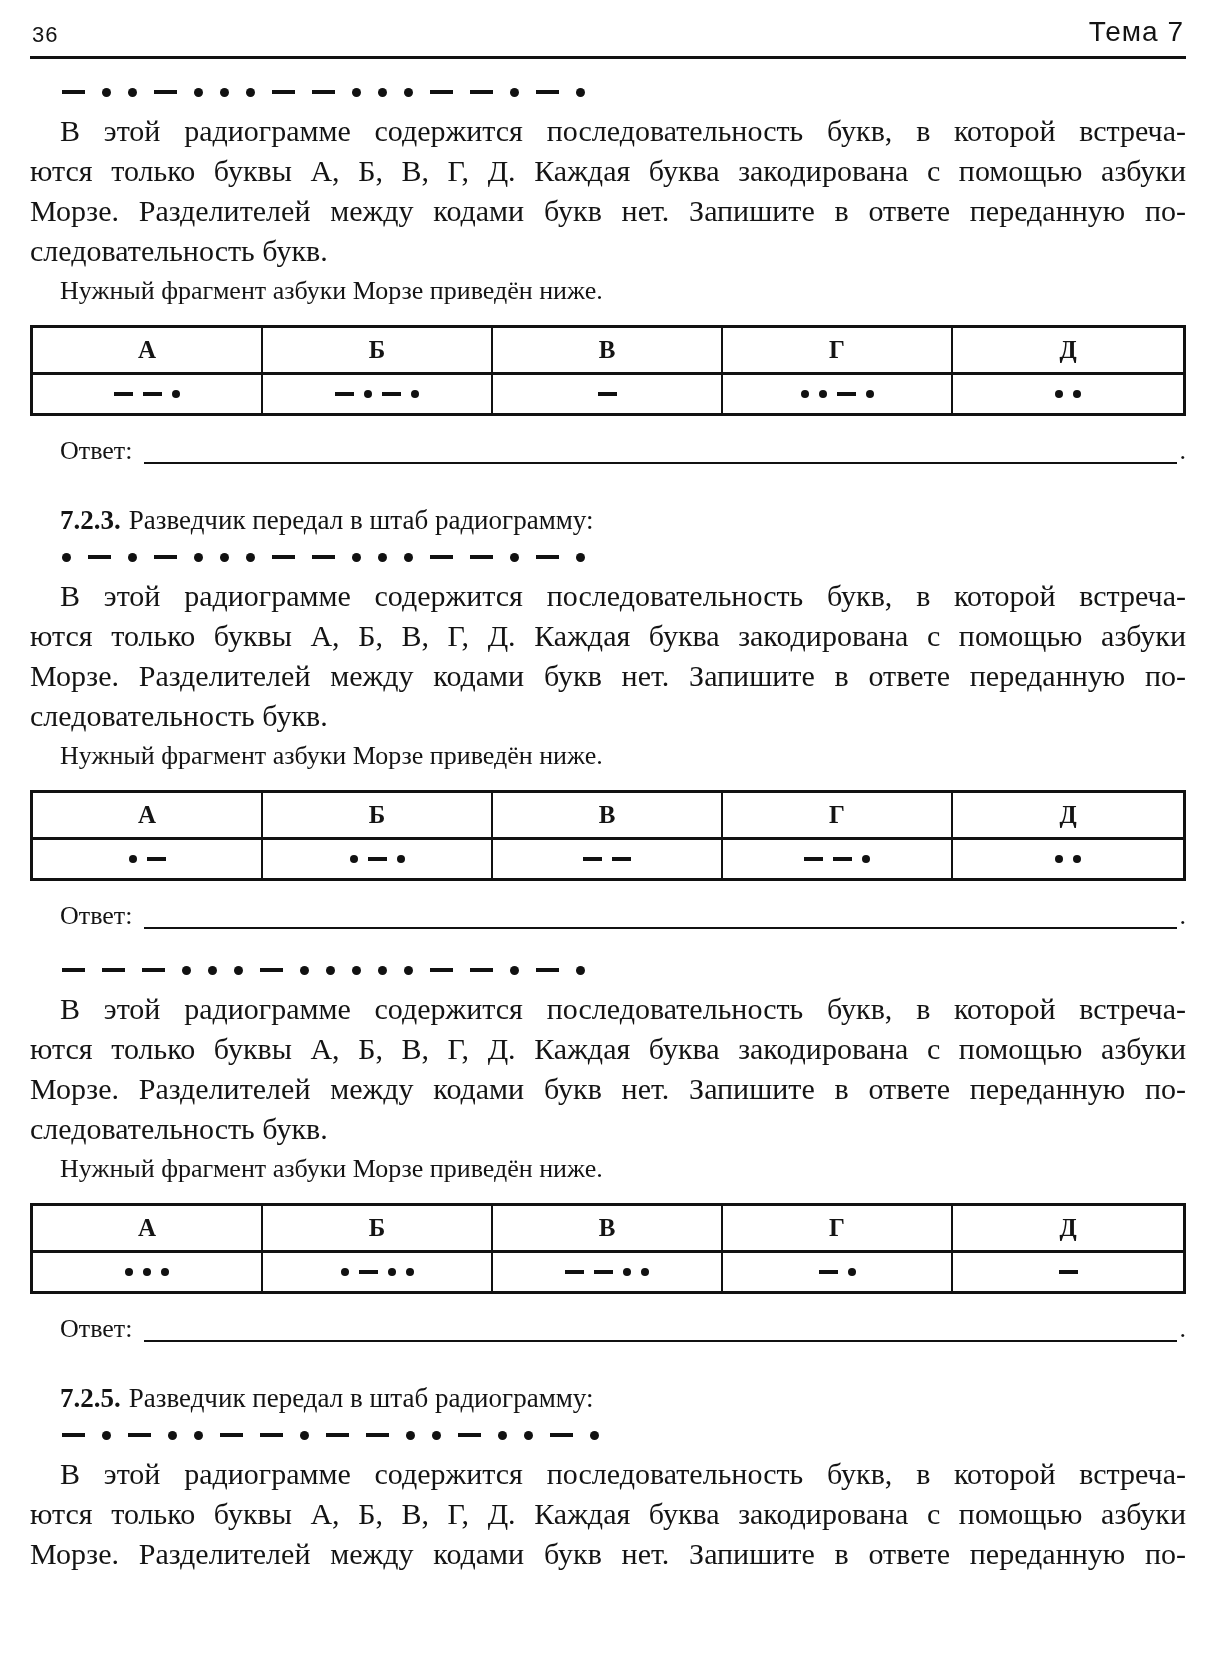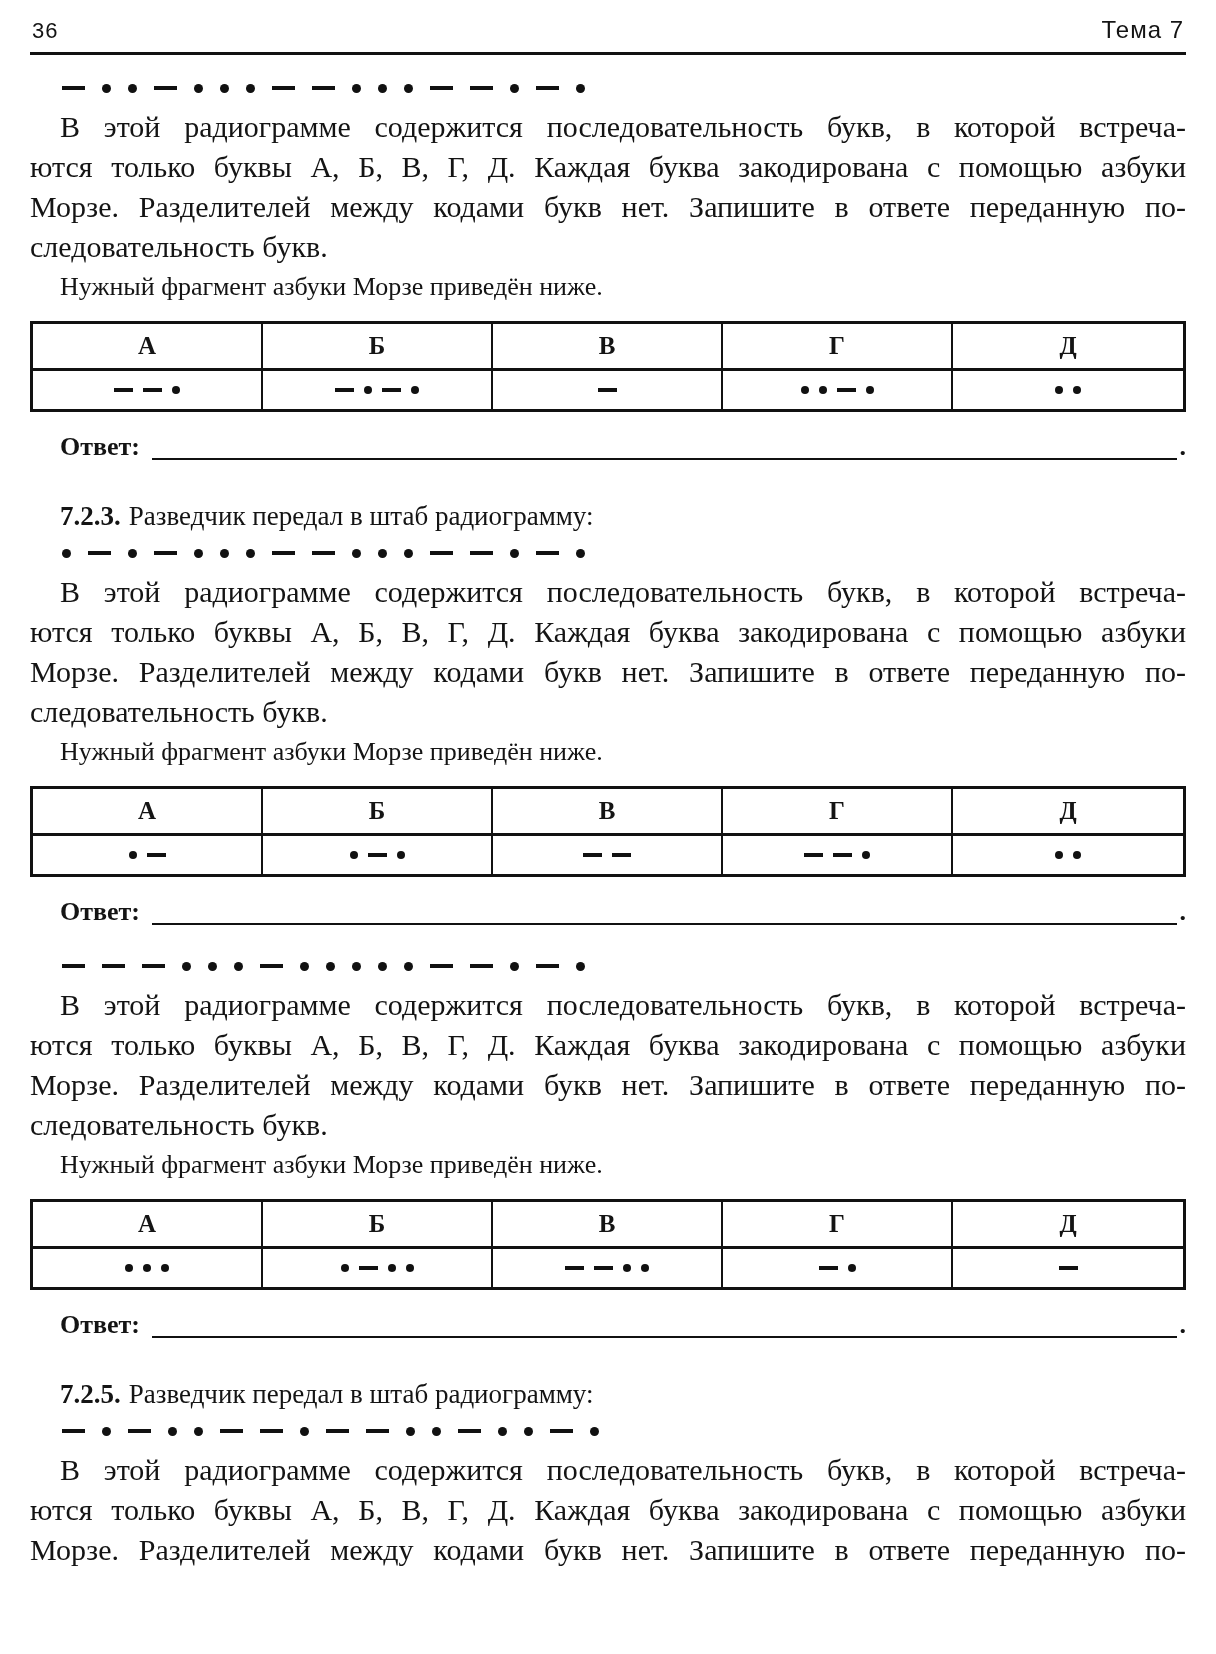--- a/index.html
+++ b/index.html
@@ -7,21 +7,21 @@
   body {
     width:1216px; height:1654px; overflow:hidden;
     font-family:"Liberation Serif", serif;
     color:#141414;
     padding:14px 30px 0 30px;
   }
   
   .pg-header { display:flex; justify-content:space-between; align-items:flex-end;
     font-family:"Liberation Sans", sans-serif; padding:2px 2px 0 2px; }
   .pg-num  { font-size:22px; letter-spacing:1px; }
-  .pg-topic{ font-size:24px; letter-spacing:1px; }
+  .pg-topic{ font-size:28px; letter-spacing:1px; }
   .pg-rule { height:3px; background:#111; margin-top:8px; margin-bottom:28px; }
 
   
   .prob { margin-bottom:30px; }
   .prob-head { font-size:27px; line-height:40px; padding-left:30px; }
   .prob-head b { font-weight:bold; margin-right:8px; }
 
   .morse-seq { display:flex; align-items:center; gap:17px;
     padding-left:32px; margin-top:12px; margin-bottom:14px; height:10px; }
   .morse-seq .dot  { width:9px;  height:9px; border-radius:50%; background:#111; flex:none; }
@@ -39,21 +39,21 @@
   .mt-row.hdr { border-bottom:3px solid #111; }
   .mt-cell { border-right:2px solid #111; display:flex; align-items:center; justify-content:center; }
   .mt-cell:last-child { border-right:none; }
   .mt-row.hdr .mt-cell { font-weight:bold; font-size:25px; height:44px; }
   .mt-row.code .mt-cell { height:38px; gap:10px; }
   .mt-row.code .dot  { width:8px;  height:8px; border-radius:50%; background:#111; flex:none; }
   .mt-row.code .dash { width:19px; height:4px; background:#111; flex:none; }
 
   
   .answer { display:flex; align-items:flex-end; padding-left:30px; font-size:26px;
-    line-height:38px; margin-top:2px;font-weight:bold; }
+    line-height:38px; margin-top:2px; }
   .answer .line { flex:1; border-bottom:2px solid #111; margin:0 3px 6px 12px; height:26px; }
   .answer .dotend { line-height:38px; }
 </style>
 </head>
 <body>
 
 <div class="pg-header">
   <span class="pg-num">36</span>
   <span class="pg-topic">Тема 7</span>
 </div>

